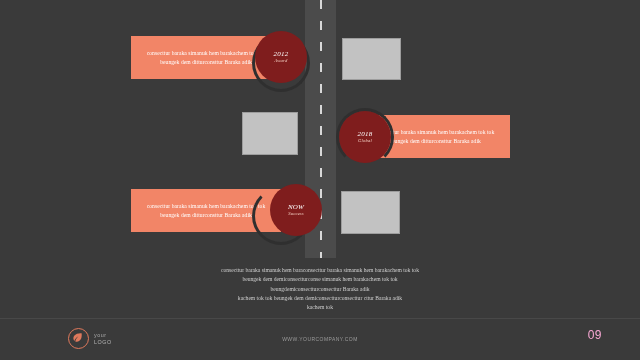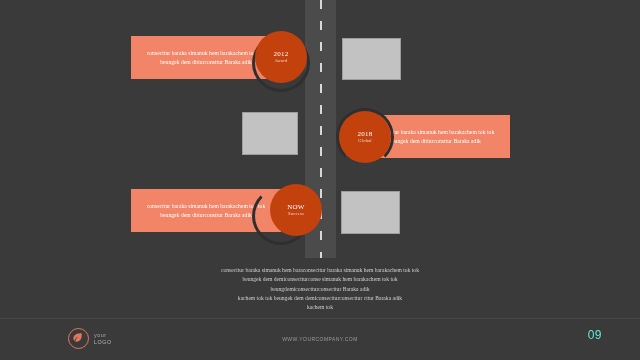--- a/index.html
+++ b/index.html
@@ -47,24 +47,25 @@
     line-height:8.2px;
     text-align:center;
     letter-spacing:.05px;
     padding:0 6px;
   }
 
   .node{
     position:absolute;
     width:52px;height:52px;
     border-radius:50%;
-    background:#c2410c;
+    background:#7f1d1d;
     display:flex;flex-direction:column;
     align-items:center;justify-content:center;
     z-index:3;
+    font-style:italic;
   }
   .node .yr{
     color:#ffffff;font-size:7px;line-height:8px;letter-spacing:.2px;
   }
   .node .lbl{
     color:#f7d3c6;font-size:4.6px;line-height:6px;letter-spacing:.2px;
   }
   
   .arc{
     position:absolute;
@@ -110,21 +111,21 @@
 
   .site{
     position:absolute;left:0;top:336px;width:640px;
     text-align:center;
     font-family:"Liberation Sans", sans-serif;
     color:#9a9a9a;font-size:5px;letter-spacing:.45px;
   }
   .pagenum{
     position:absolute;right:38px;top:328px;
     font-family:"Liberation Sans", sans-serif;
-    color:#5eead4;font-size:12px;letter-spacing:.5px;
+    color:#f9a8d4;font-size:12px;letter-spacing:.5px;
   }
 </style>
 </head>
 <body>
 
 <div id="stage">
 
   <div class="road">
     <div class="road-dash"></div>
   </div>

